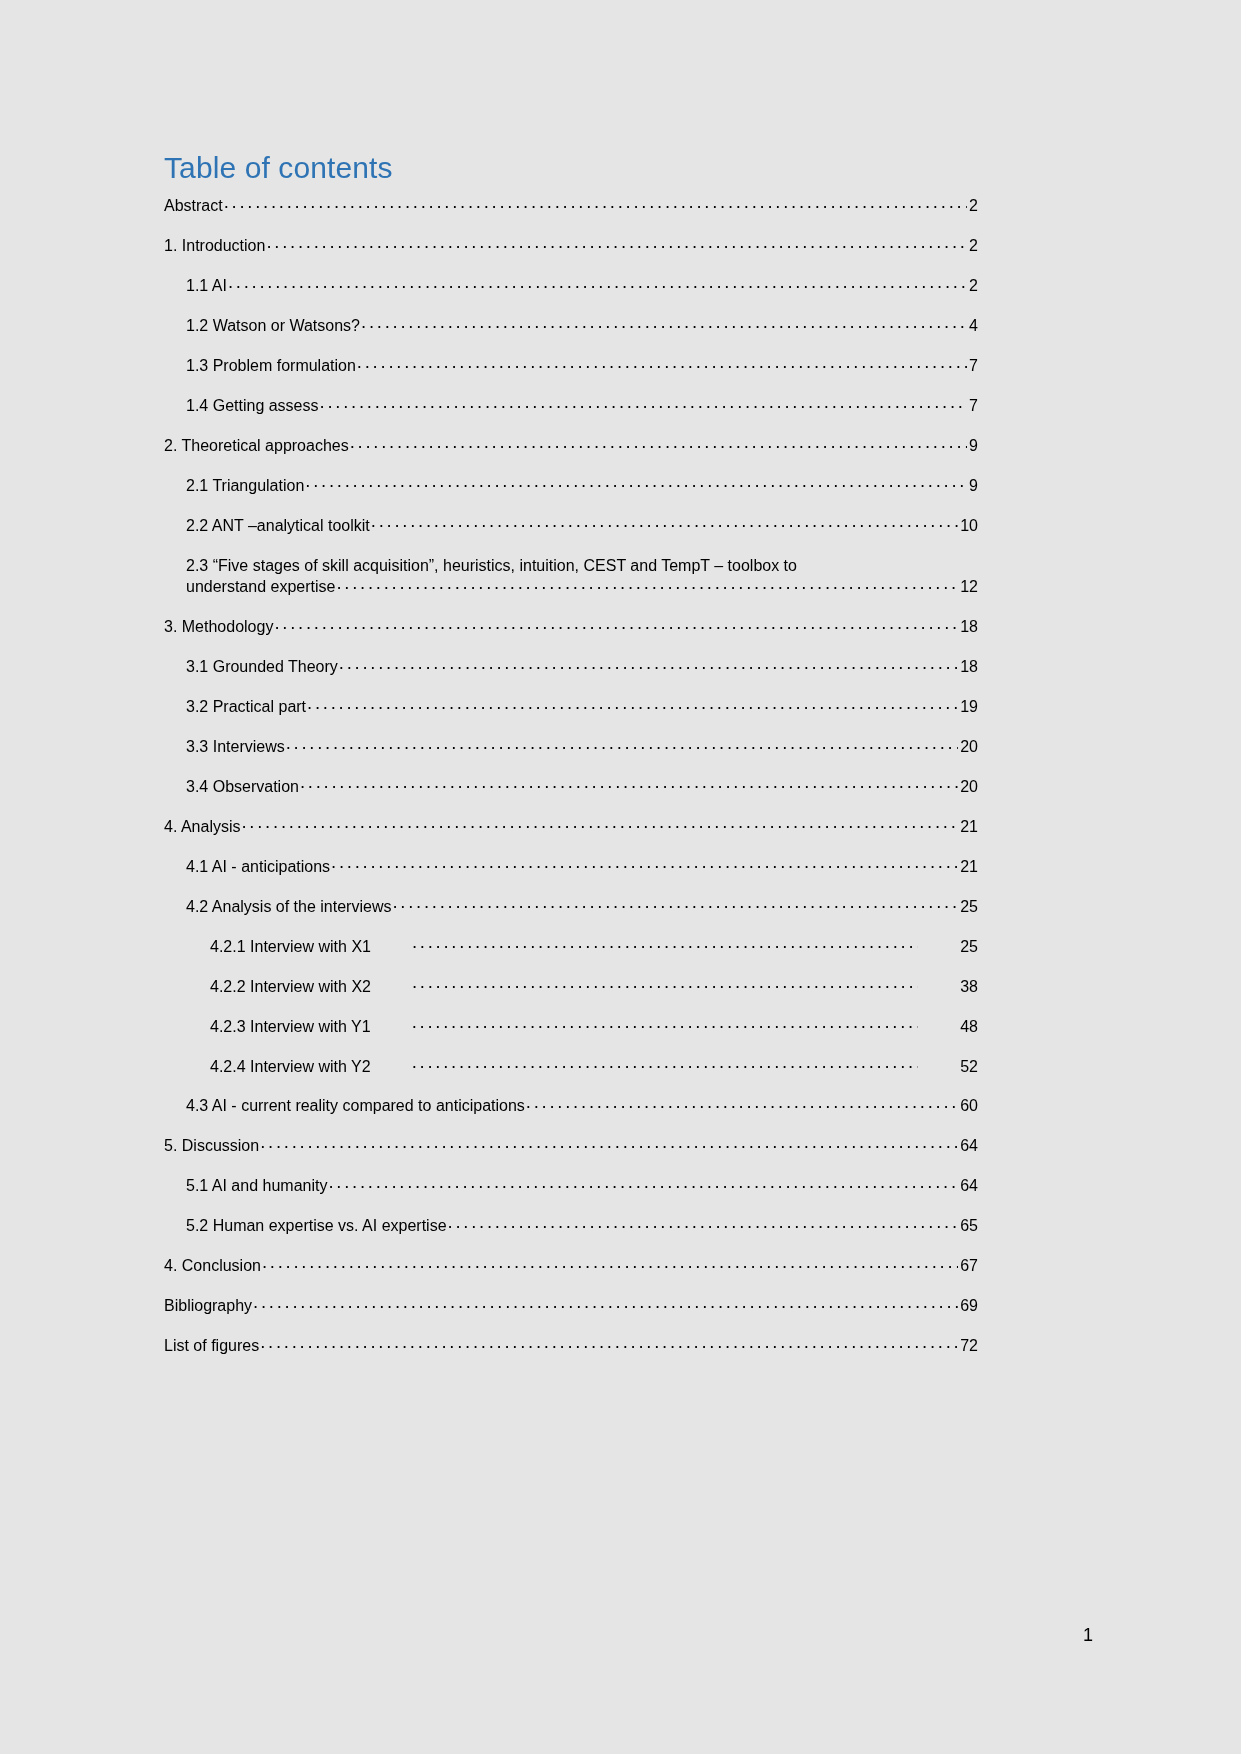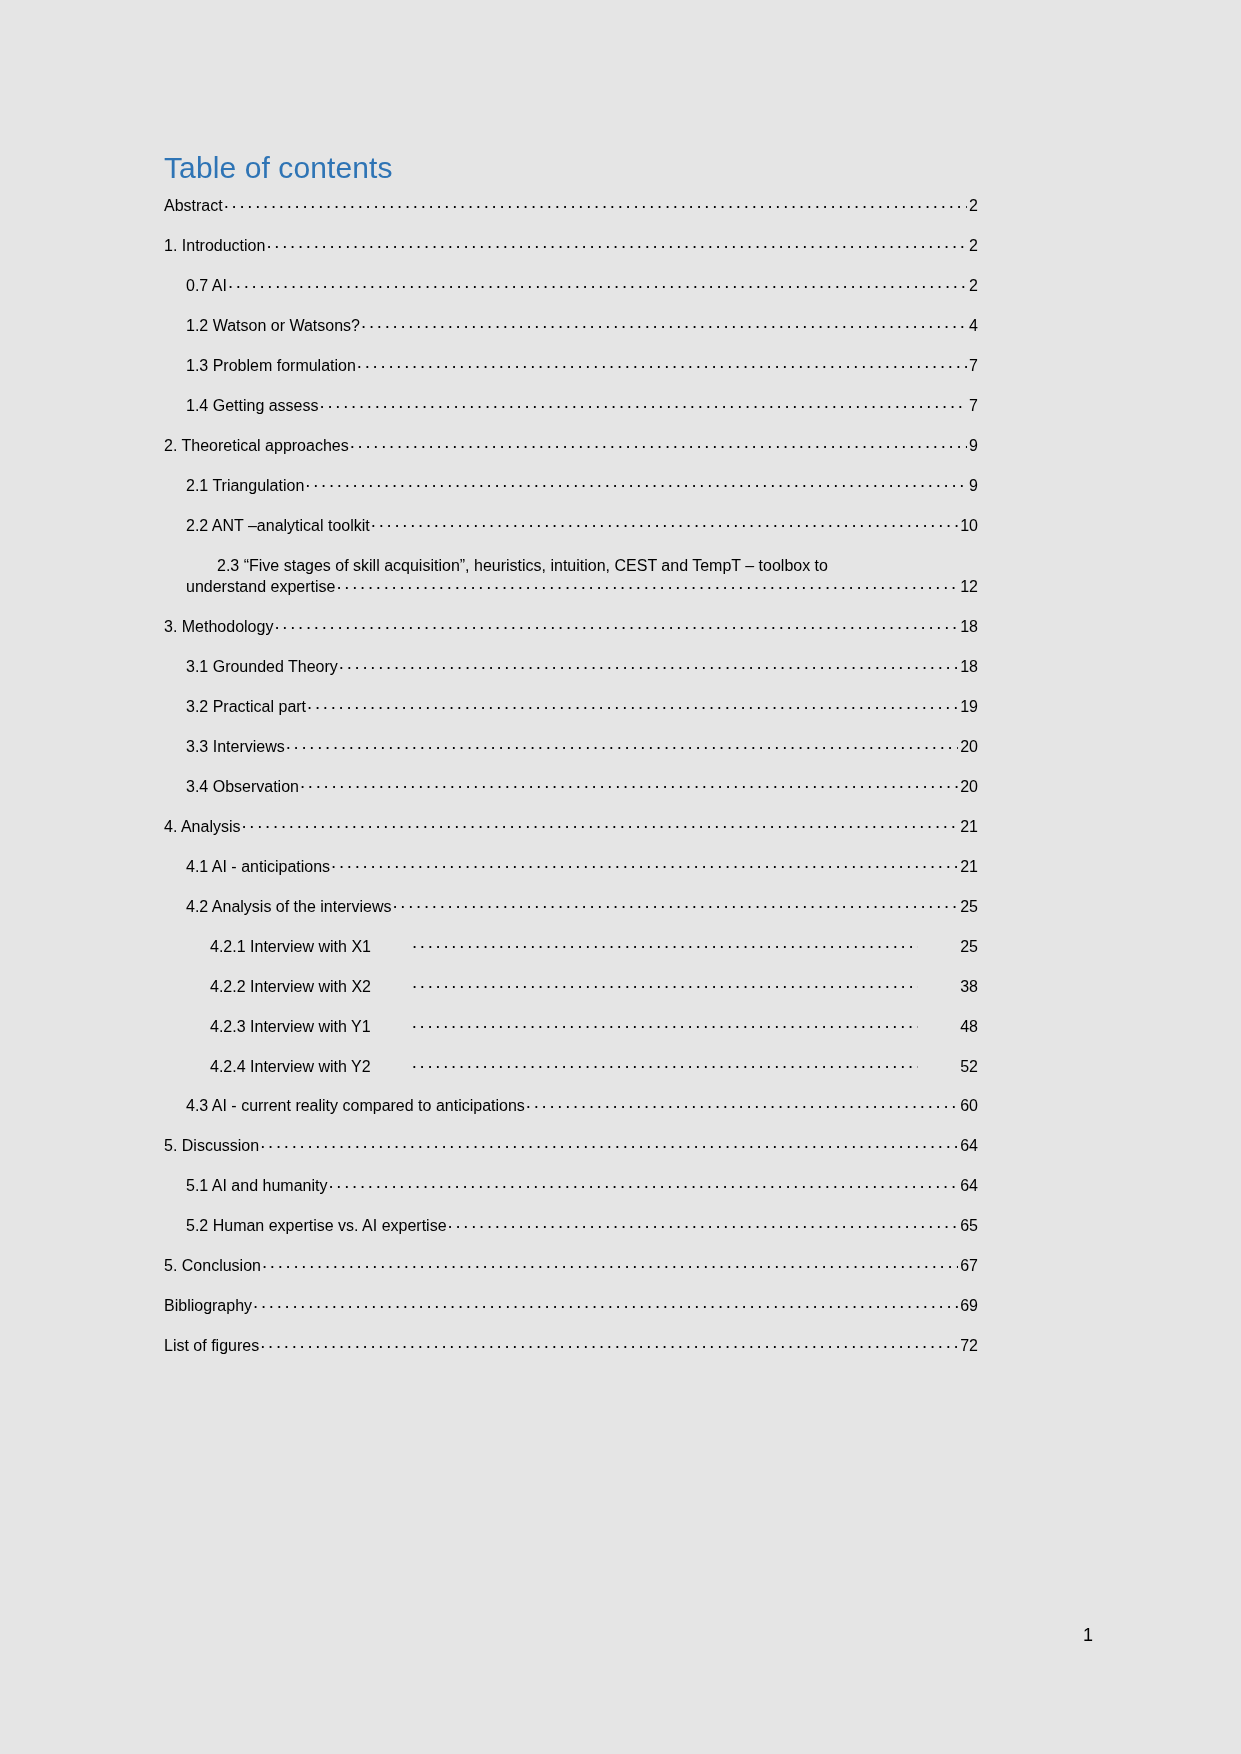--- a/index.html
+++ b/index.html
@@ -78,21 +78,20 @@
     padding-left: 1px;
   }
 
   
   .toc-entry.wrap {
     display: block;
     white-space: normal;
   }
   .toc-entry.wrap .wrap-line1 {
     display: block;
-    margin-left: 31px;
   }
   .toc-entry.wrap .wrap-line2 {
     display: flex;
     align-items: baseline;
     white-space: nowrap;
   }
 
   .page-number-footer {
     position: absolute;
     right: 148px;
@@ -115,21 +114,21 @@
           <span class="toc-label">Abstract</span>
           <span class="toc-leader"></span>
           <span class="toc-page">2</span>
         </li>
         <li class="toc-entry lvl1">
           <span class="toc-label">1. Introduction</span>
           <span class="toc-leader"></span>
           <span class="toc-page">2</span>
         </li>
         <li class="toc-entry lvl2">
-          <span class="toc-label">0.7 AI</span>
+          <span class="toc-label">1.1 AI</span>
           <span class="toc-leader"></span>
           <span class="toc-page">2</span>
         </li>
         <li class="toc-entry lvl2">
           <span class="toc-label">1.2 Watson or Watsons?</span>
           <span class="toc-leader"></span>
           <span class="toc-page">4</span>
         </li>
         <li class="toc-entry lvl2">
           <span class="toc-label">1.3 Problem formulation</span>
@@ -238,21 +237,21 @@
           <span class="toc-label">5.1 AI and humanity</span>
           <span class="toc-leader"></span>
           <span class="toc-page">64</span>
         </li>
         <li class="toc-entry lvl2">
           <span class="toc-label">5.2 Human expertise vs. AI expertise</span>
           <span class="toc-leader"></span>
           <span class="toc-page">65</span>
         </li>
         <li class="toc-entry lvl1">
-          <span class="toc-label">5. Conclusion</span>
+          <span class="toc-label">4. Conclusion</span>
           <span class="toc-leader"></span>
           <span class="toc-page">67</span>
         </li>
         <li class="toc-entry lvl1">
           <span class="toc-label">Bibliography</span>
           <span class="toc-leader"></span>
           <span class="toc-page">69</span>
         </li>
         <li class="toc-entry lvl1">
           <span class="toc-label">List of figures</span>

